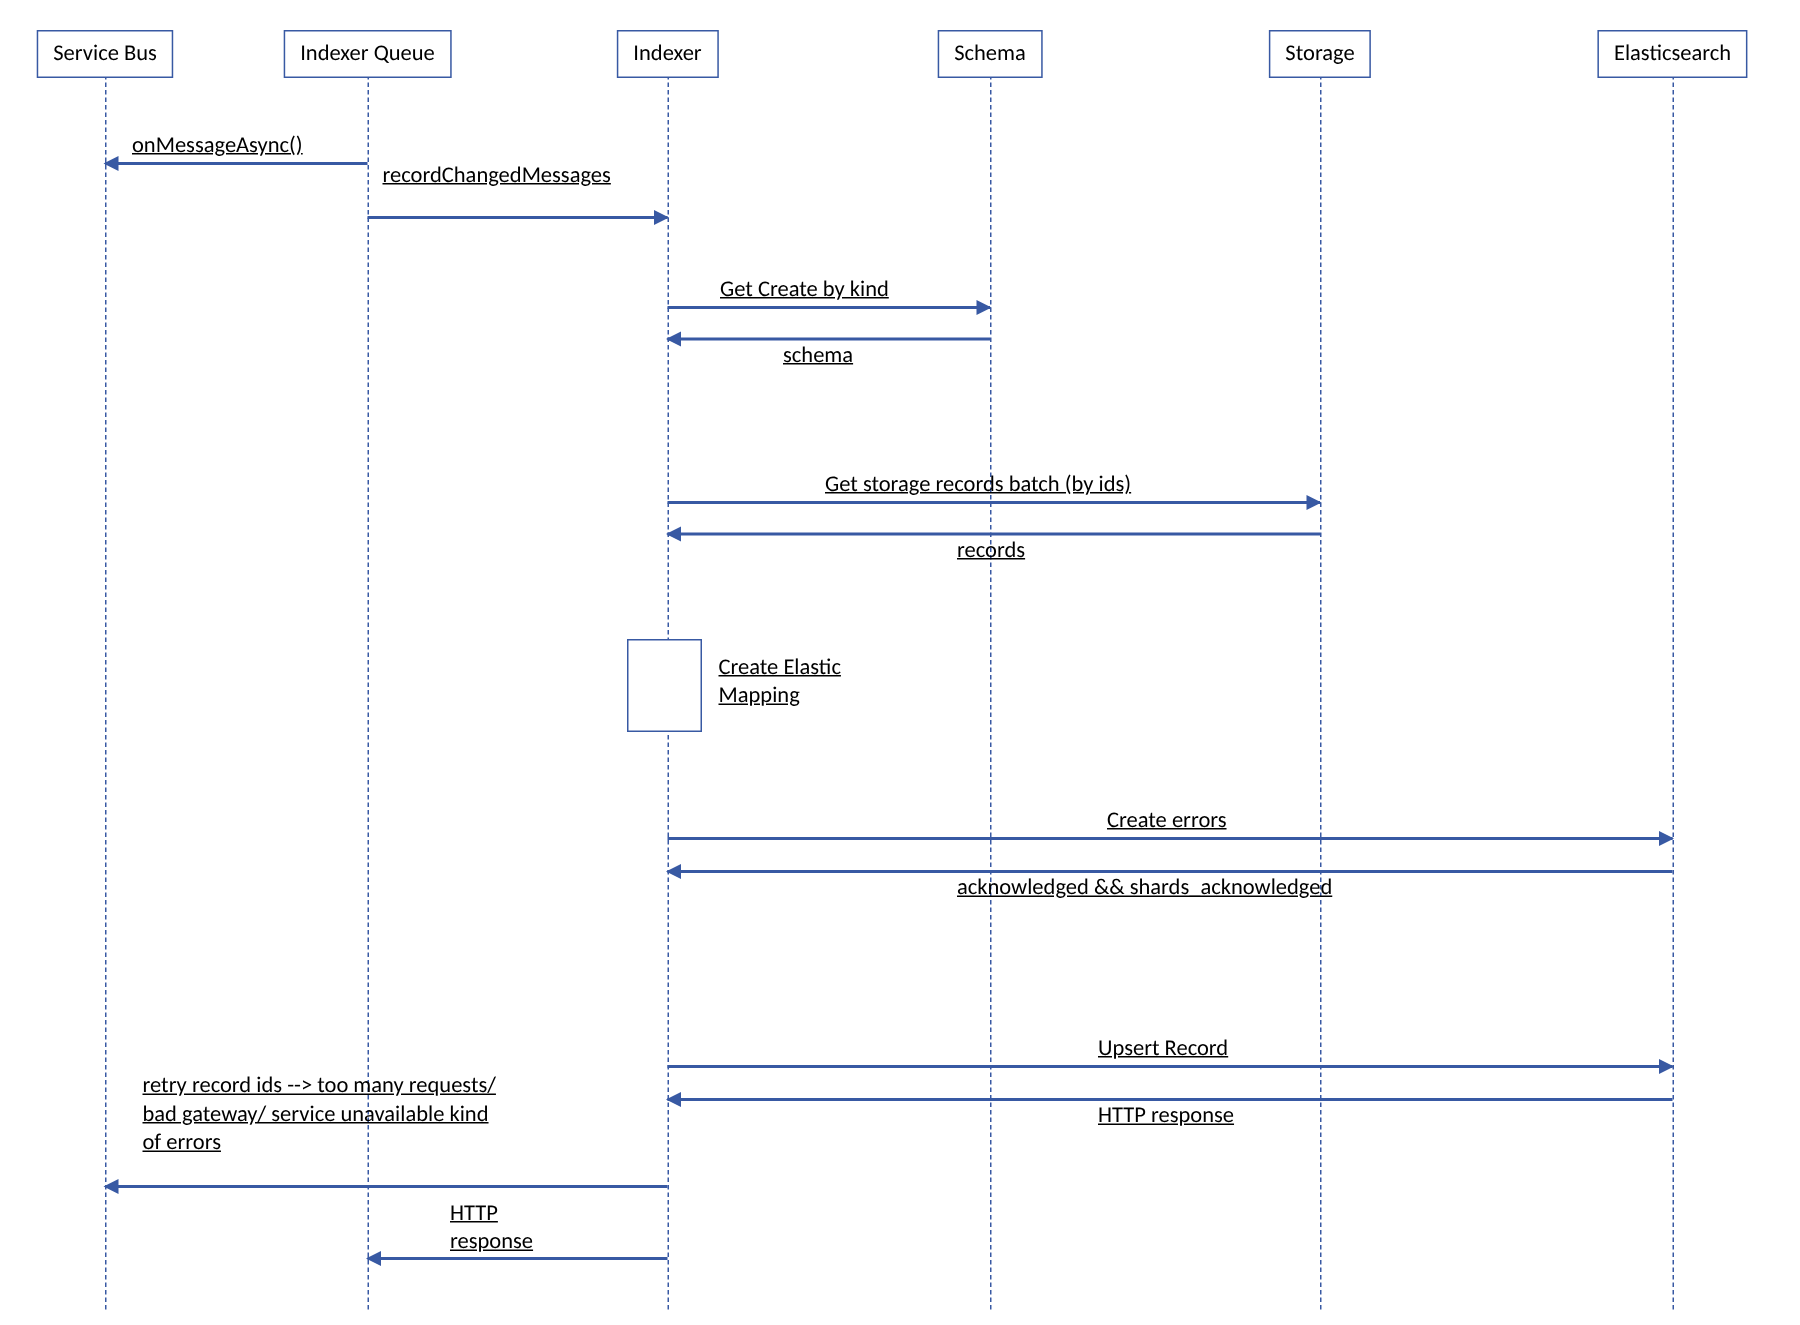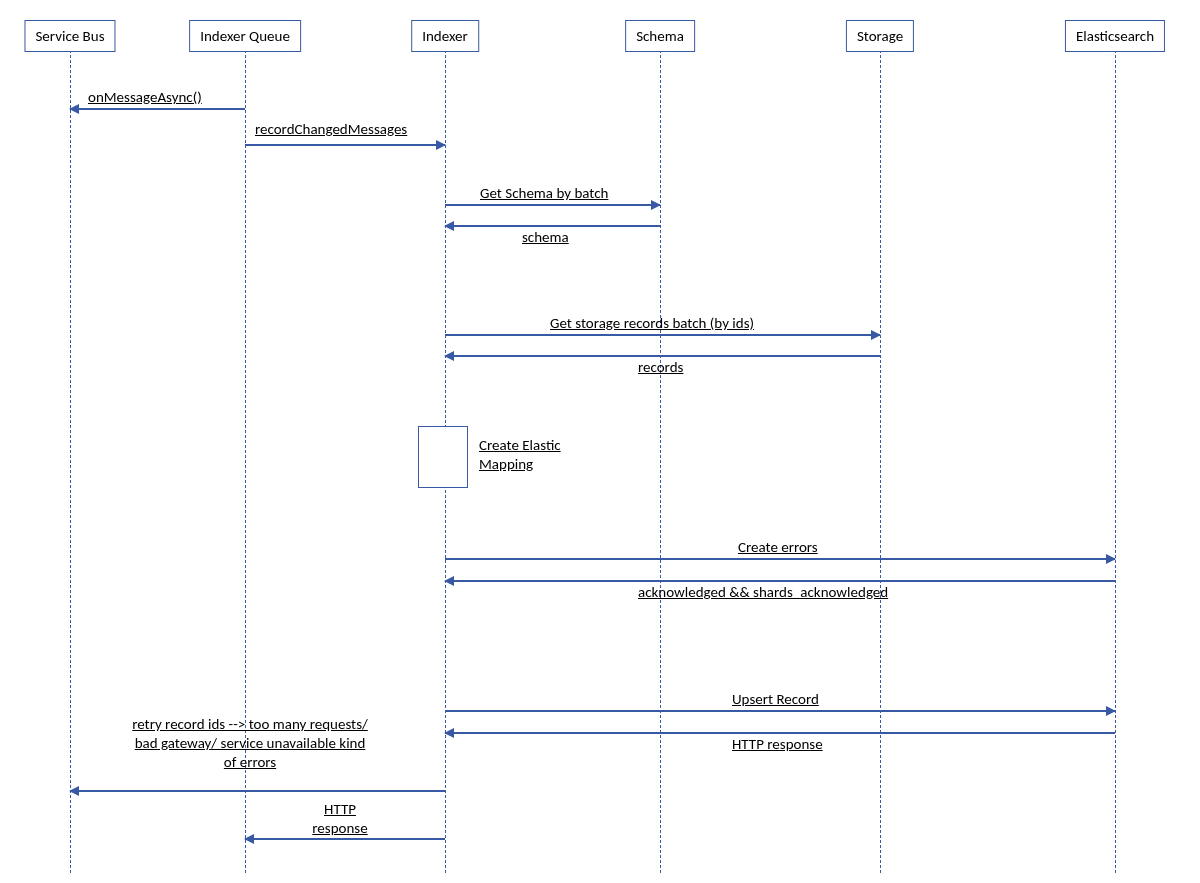--- a/index.html
+++ b/index.html
@@ -58,21 +58,21 @@
   }
   .msg-label {
     position: absolute;
     white-space: nowrap;
     z-index: 2;
     text-decoration: underline;
   }
   .msg-label.multi {
     white-space: normal;
     line-height: 1.25;
-    text-align: center;
+    text-align: left;
   }
   .self-box {
     position: absolute;
     border: 1px solid #3859a3;
     background: #ffffff;
     z-index: 2;
   }
 </style>
 </head>
 <body>
@@ -92,26 +92,26 @@
 <div class="lifeline" style="left:1115px"></div>
 
 <div class="arrow" style="top:108px; left:70px; width:175px">
   <div class="head-left"></div>
 </div>
 <div class="msg-label" style="top:88px; left:88px">onMessageAsync()</div>
 
 <div class="arrow" style="top:144px; left:245px; width:200px">
   <div class="head-right"></div>
 </div>
-<div class="msg-label" style="top:120px; left:255px">recordChangedMessages</div>
+<div class="msg-label" style="top:108px; left:255px">recordChangedMessages</div>
 
 <div class="arrow" style="top:204px; left:445px; width:215px">
   <div class="head-right"></div>
 </div>
-<div class="msg-label" style="top:184px; left:480px">Get Schema by batch</div>
+<div class="msg-label" style="top:184px; left:480px">Get Create by kind</div>
 
 <div class="arrow" style="top:225px; left:445px; width:215px">
   <div class="head-left"></div>
 </div>
 <div class="msg-label" style="top:228px; left:522px">schema</div>
 
 <div class="arrow" style="top:334px; left:445px; width:435px">
   <div class="head-right"></div>
 </div>
 <div class="msg-label" style="top:314px; left:550px">Get storage records batch (by ids)</div>

